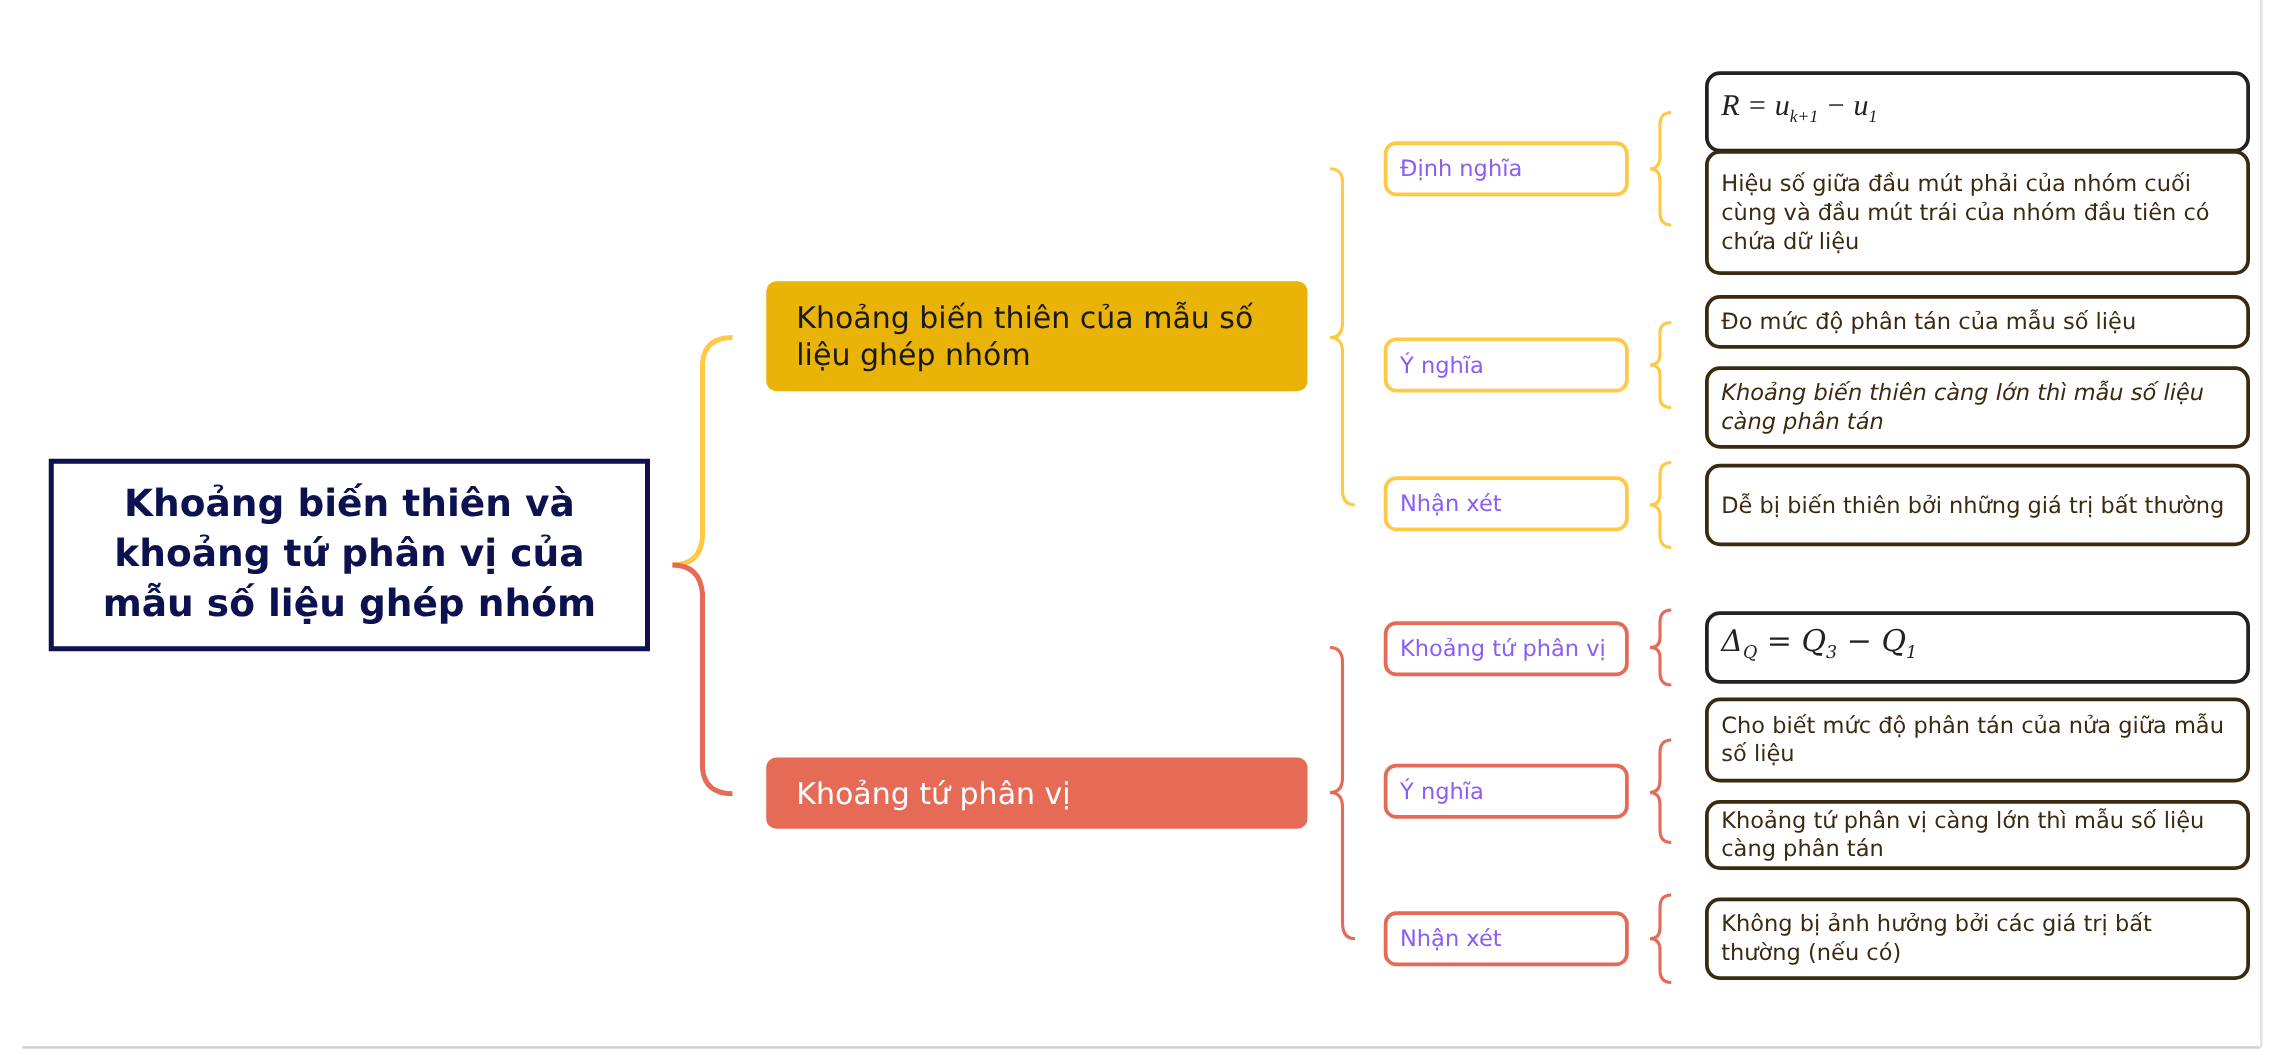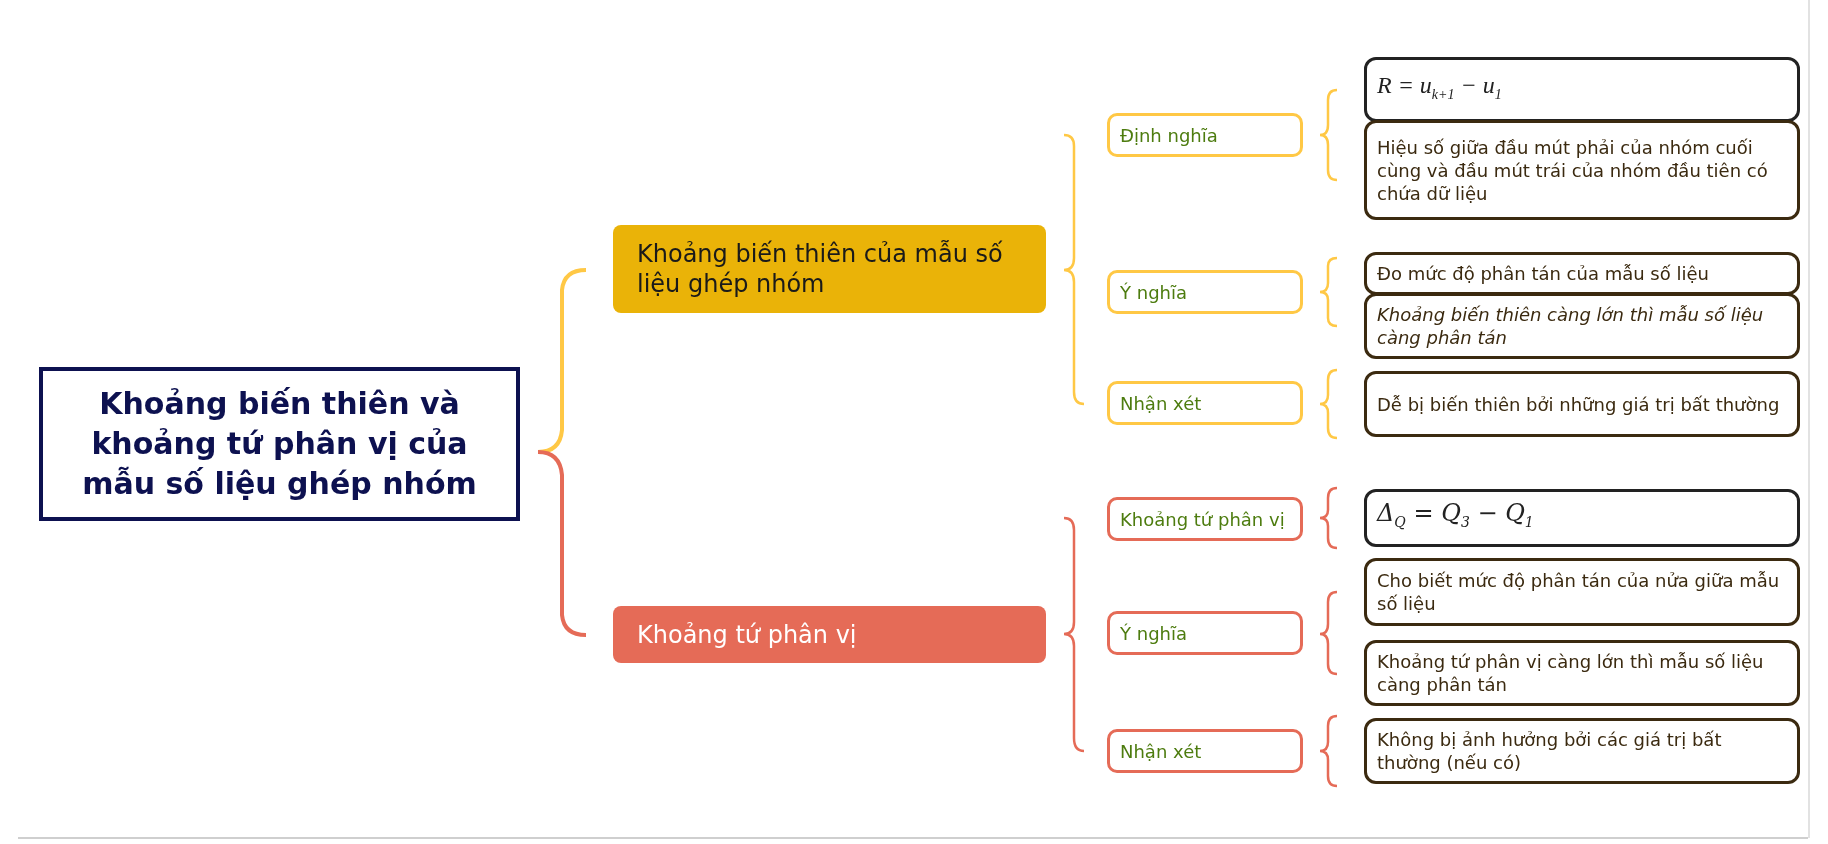--- a/index.html
+++ b/index.html
@@ -2,21 +2,21 @@
 <html><head>
 <meta charset="utf-8">
 <style>
   html,body{margin:0;padding:0;background:#fff;}
   body{width:1828px;height:844px;position:relative;overflow:hidden;font-family:"DejaVu Sans","Liberation Sans",sans-serif;}
   .abs{position:absolute;box-sizing:border-box;}
   .root{left:39px;top:367px;width:481px;height:154px;border:4px solid #0D1150;border-radius:0;display:flex;align-items:center;justify-content:center;text-align:center;color:#0D1150;font-weight:bold;font-size:30px;line-height:40px;padding:0 30px;}
   .branch{left:613px;width:433px;border-radius:8px;display:flex;align-items:center;padding:0 24px;font-size:24px;line-height:30px;}
   .b1{top:225px;height:88px;background:#eab308;color:#1a1a1a;}
   .b2{top:606px;height:57px;background:#E56B57;color:#fff;}
-  .l2{left:1107px;width:196px;height:44px;border:3px solid;border-radius:10px;display:flex;align-items:center;padding:0 10px;font-size:18px;color:#4d7c0f;white-space:nowrap;}
+  .l2{left:1107px;width:196px;height:44px;border:3px solid;border-radius:10px;display:flex;align-items:center;padding:0 10px;font-size:18px;color:#8b5cf6;white-space:nowrap;}
   .y{border-color:#FFC845;}
   .r{border-color:#E56B57;}
   .leaf{left:1364px;width:436px;border:3px solid;border-radius:12px;display:flex;align-items:center;padding:4px 10px;font-size:18px;line-height:23px;color:#3b2a10;}
   .formula{font-family:"DejaVu Serif","Liberation Serif",serif;font-style:italic;font-size:24px;color:#222;}
   .formula sub{font-size:14px;}
   svg.lines{position:absolute;left:0;top:0;}
   .baseline{left:18px;top:837px;width:1790px;height:2px;background:#cfcfcf;}
   .rightline{left:1808px;top:0;width:2px;height:838px;background:#e2e2e2;}
 </style>
 </head>
@@ -70,37 +70,37 @@
 <div class="abs l2 r" style="top:729px;">
   <span>Nhận xét</span>
 </div>
 
 <div class="abs leaf y formula" style="top:57px;height:65px;font-family:Liberation Serif, serif;">
   <span><span>R = u</span><sub>k+1</sub><span> − u</span><sub>1</sub></span>
 </div>
 <div class="abs leaf y" style="top:120px;height:100px;">
   <span>Hiệu số giữa đầu mút phải của nhóm cuối cùng và đầu mút trái của nhóm đầu tiên có chứa dữ liệu</span>
 </div>
-<div class="abs leaf y" style="top:252px;height:43px;">
+<div class="abs leaf y" style="top:236px;height:43px;">
   <span>Đo mức độ phân tán của mẫu số liệu</span>
 </div>
 <div class="abs leaf y" style="top:293px;height:66px;font-style:italic;">
   <span>Khoảng biến thiên càng lớn thì mẫu số liệu càng phân tán</span>
 </div>
 <div class="abs leaf y" style="top:371px;height:66px;">
   <span>Dễ bị biến thiên bởi những giá trị bất thường</span>
 </div>
 
 <div class="abs leaf r formula" style="top:489px;height:58px;">
   <span><span>Δ</span><sub>Q</sub><span> = Q</span><sub>3</sub><span> − Q</span><sub>1</sub></span>
 </div>
 <div class="abs leaf r" style="top:558px;height:68px;">
   <span>Cho biết mức độ phân tán của nửa giữa mẫu số liệu</span>
 </div>
-<div class="abs leaf r" style="top:640px;height:66px;">
+<div class="abs leaf r" style="top:640px;height:56px;">
   <span>Khoảng tứ phân vị càng lớn thì mẫu số liệu càng phân tán</span>
 </div>
 <div class="abs leaf r" style="top:718px;height:66px;">
   <span>Không bị ảnh hưởng bởi các giá trị bất thường (nếu có)</span>
 </div>
 
 <div class="abs baseline"></div>
 <div class="abs rightline"></div>
 
 </body></html>

